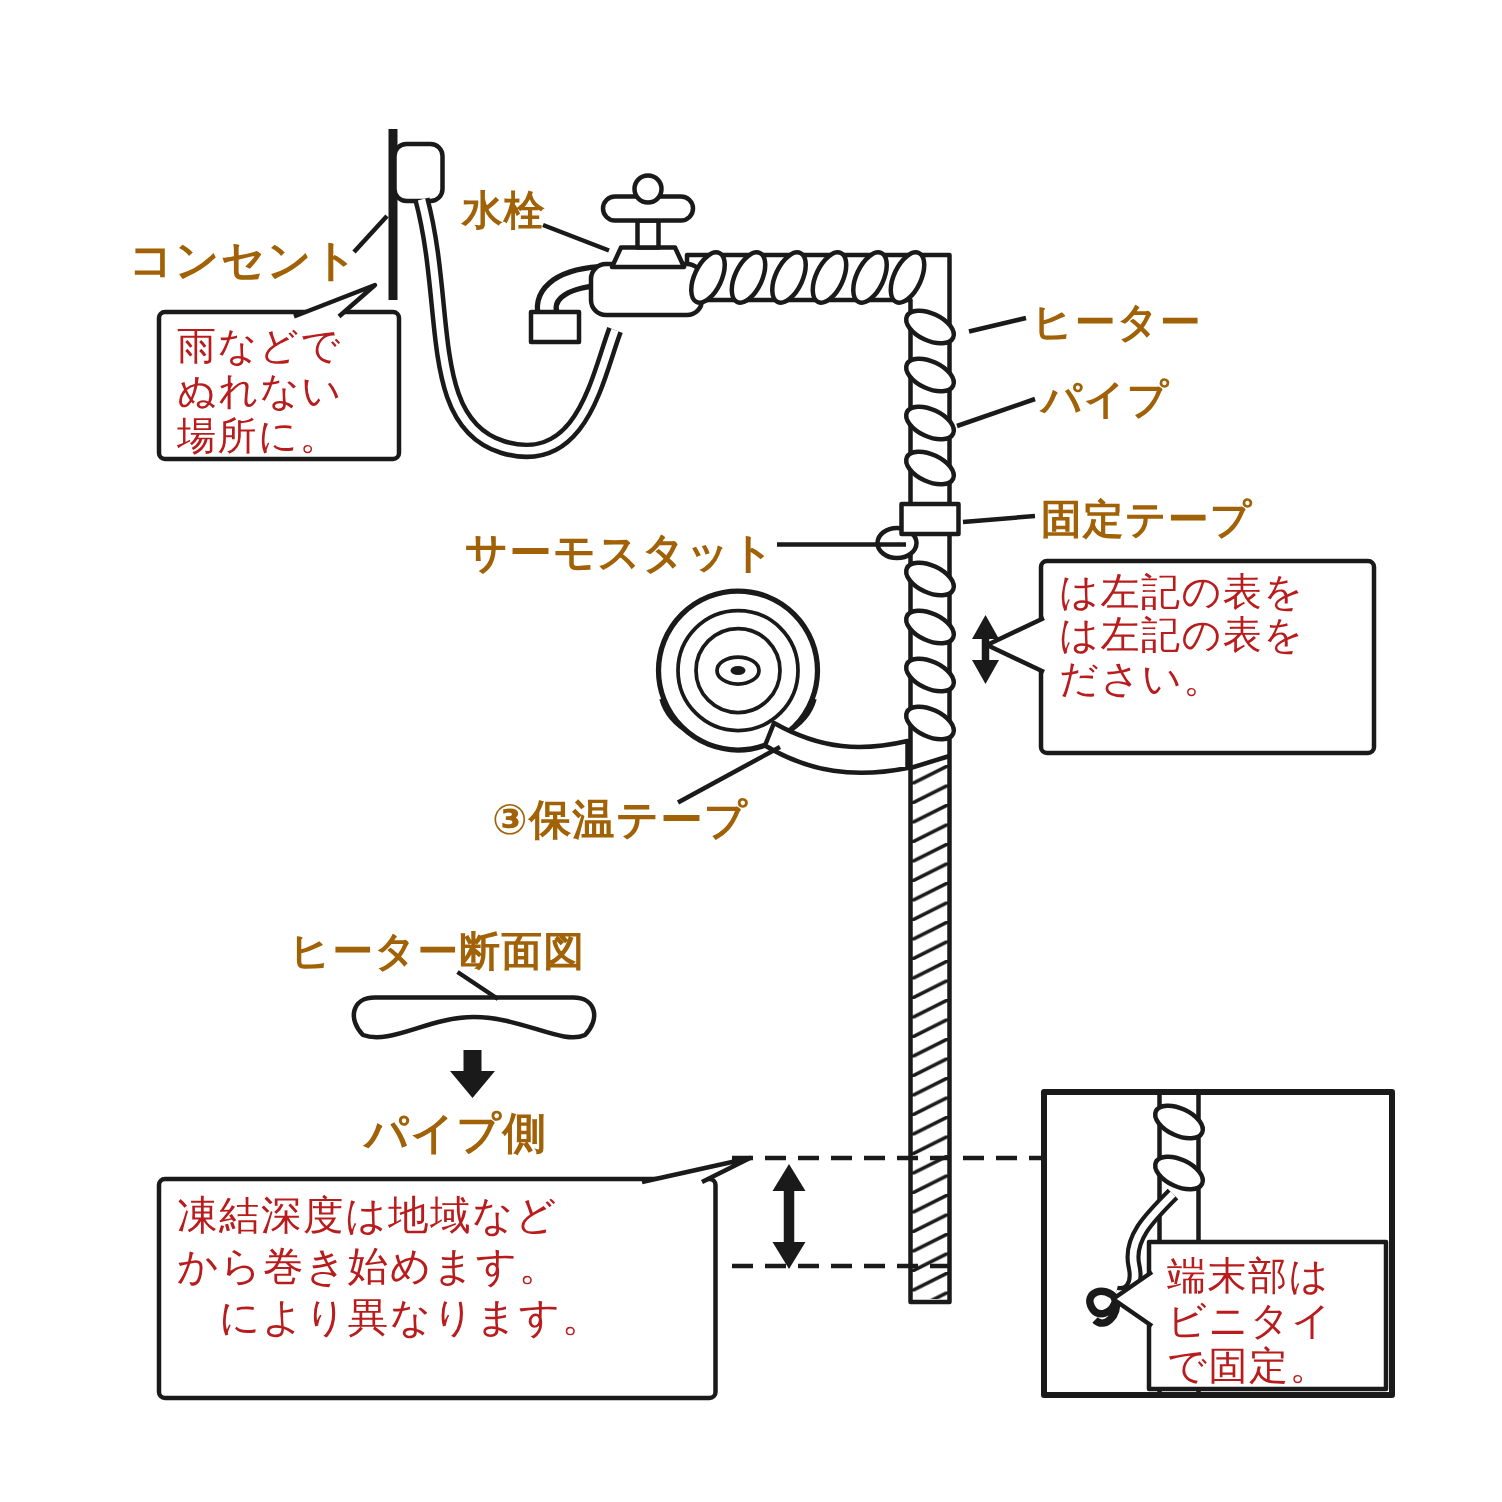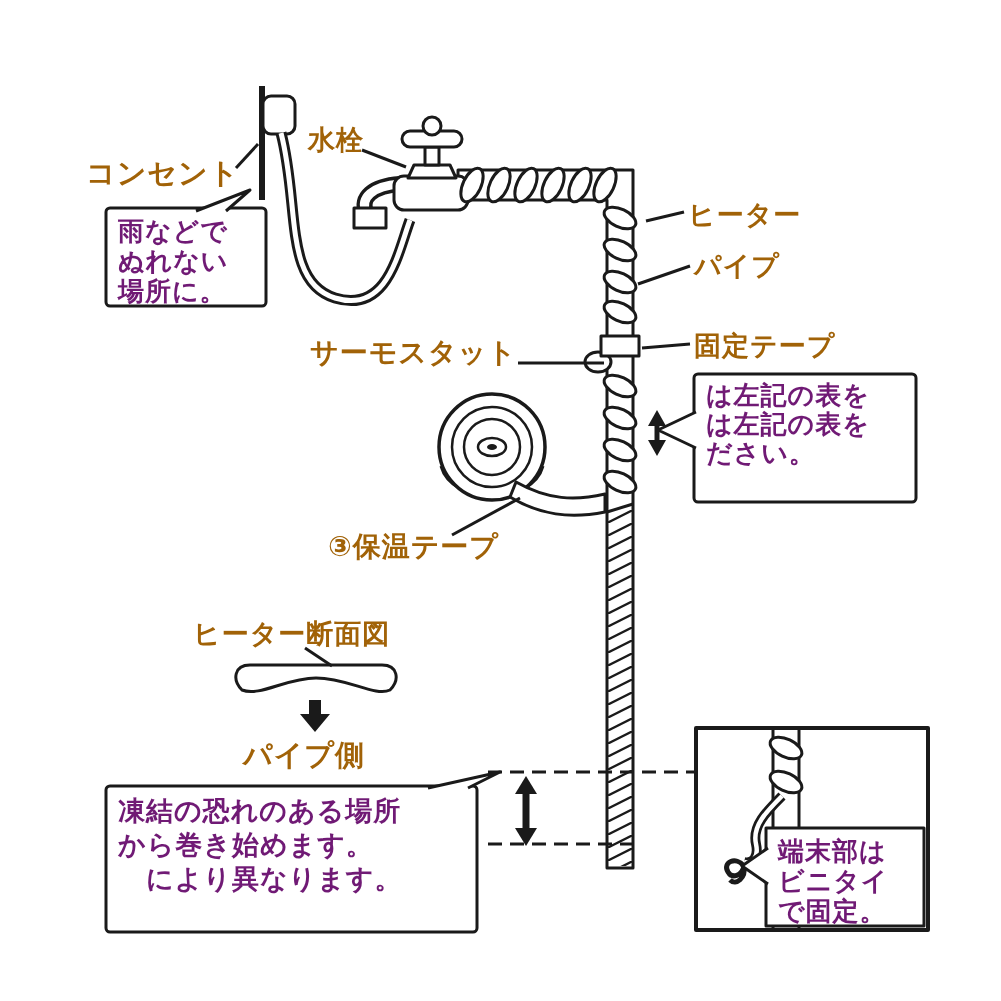--- a/index.html
+++ b/index.html
@@ -2,21 +2,21 @@
 <html><head>
 <meta charset="utf-8">
 <style>
   html,body{margin:0;padding:0;background:#fff;}
   .canvas{
     position:relative;width:1001px;height:1001px;background:#ffffff;
     font-family:"DejaVu Sans", sans-serif;color:#1a1a1a;overflow:hidden;
   }
   .art{position:absolute;left:0;top:0;width:1001px;height:1001px;}
   .lbl{position:absolute;font-weight:700;white-space:nowrap;letter-spacing:1px;color:#a16207;}
-  .callout-text{position:absolute;font-weight:700;white-space:nowrap;letter-spacing:1px;color:#701a75;}
+  .callout-text{position:absolute;font-weight:400;white-space:nowrap;letter-spacing:1px;color:#b91c1c;}
   svg *{stroke-linejoin:round;}
 </style>
 </head>
 <body>
 
 <div class="canvas">
 
   <svg class="art" viewBox="0 0 1001 1001">
     <defs>
       <pattern id="wrapPat" width="26" height="13" patternUnits="userSpaceOnUse" patternTransform="translate(607 510)">
@@ -136,39 +136,39 @@
       <rect x="766" y="828" width="158" height="98" fill="#fff" stroke="#1a1a1a" stroke-width="3"></rect>
       <path d="M768,848 L742,866 L768,884" fill="#fff" stroke="#1a1a1a" stroke-width="3"></path>
     </g>
   </svg>
 
   <div class="lbl" style="left:86px;top:154px;font-size:29px">コンセント</div>
   <div class="lbl" style="left:308px;top:122px;font-size:27px">水栓</div>
   <div class="lbl" style="left:688px;top:197px;font-size:27px">ヒーター</div>
   <div class="lbl" style="left:694px;top:248px;font-size:27px">パイプ</div>
   <div class="lbl" style="left:694px;top:328px;font-size:27px">固定テープ</div>
-  <div class="lbl" style="left:310px;top:334px;font-size:28px">サーモスタット</div>
+  <div class="lbl" style="left:310px;top:350px;font-size:28px">サーモスタット</div>
   <div class="lbl" style="left:328px;top:528px;font-size:28px">③保温テープ</div>
   <div class="lbl" style="left:193px;top:616px;font-size:27px">ヒーター断面図</div>
   <div class="lbl" style="left:243px;top:736px;font-size:29px">パイプ側</div>
 
   <div class="callout-text" style="left:118px;top:216px;font-size:26px;line-height:30px">
     <div>雨などで</div>
     <div>ぬれない</div>
     <div>場所に。</div>
   </div>
 
   <div class="callout-text" style="left:706px;top:381px;font-size:26px;line-height:29px">
     <div>は左記の表を</div>
     <div>は左記の表を</div>
     <div>ださい。</div>
   </div>
 
   <div class="callout-text" style="left:118px;top:794px;font-size:27px;line-height:34px">
-    <div>凍結の恐れのある場所</div>
+    <div>凍結深度は地域など</div>
     <div>から巻き始めます。</div>
     <div>　により異なります。</div>
   </div>
 
   <div class="callout-text" style="left:778px;top:836px;font-size:26px;line-height:30px">
     <div>端末部は</div>
     <div>ビニタイ</div>
     <div>で固定。</div>
   </div>
 

